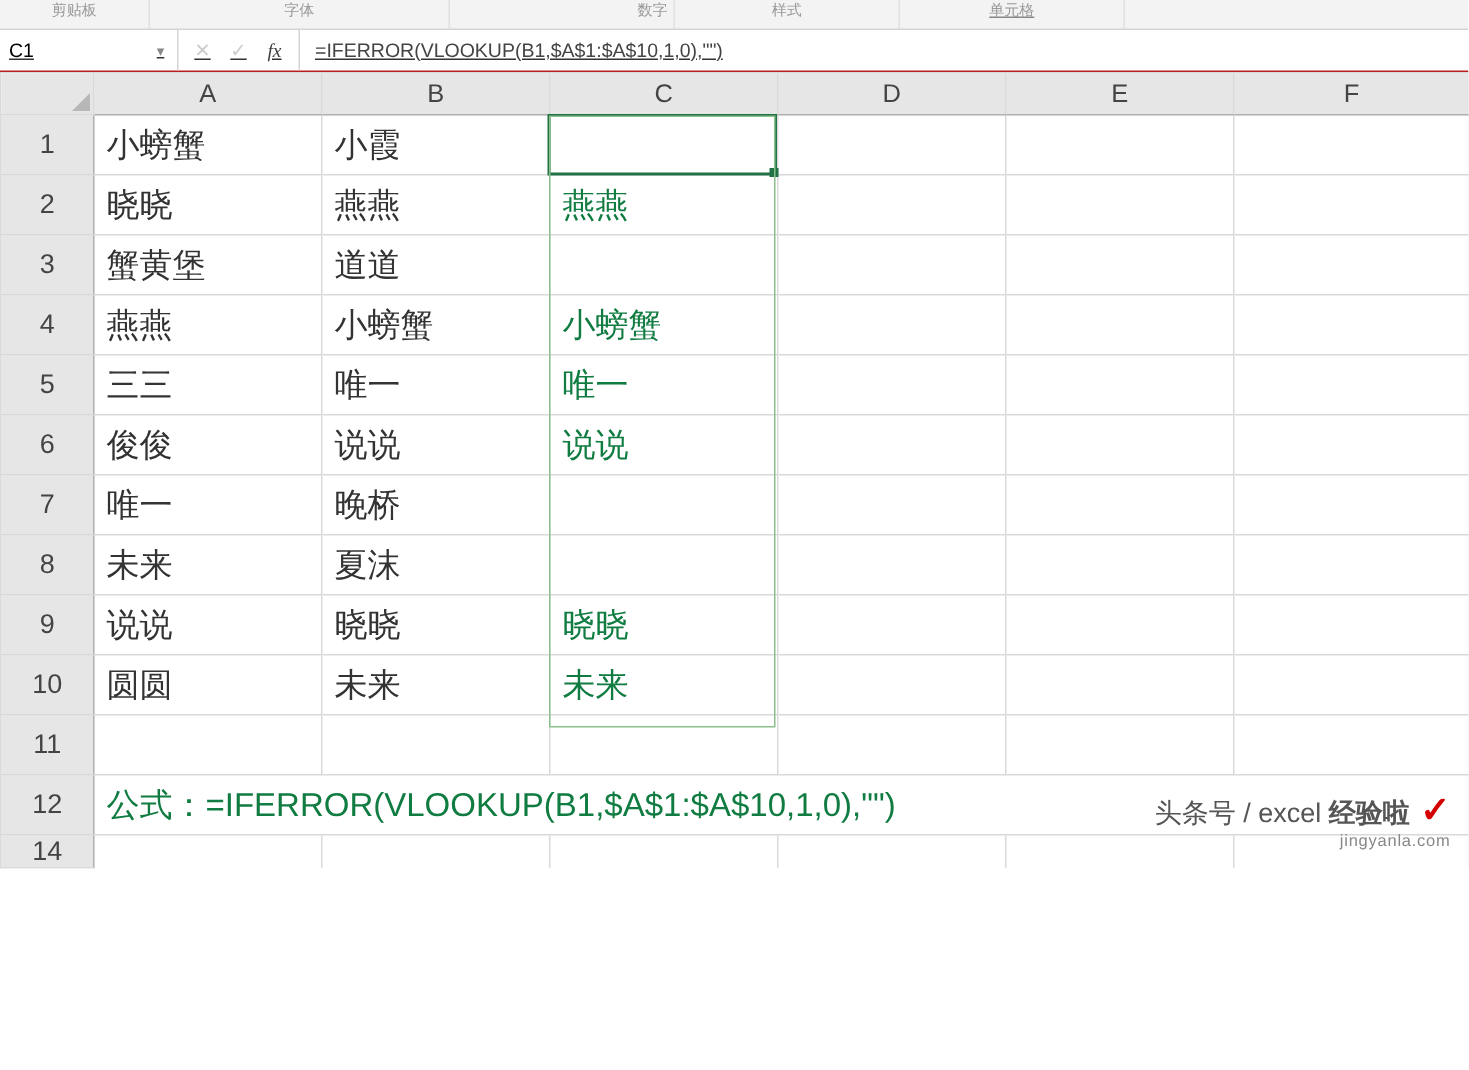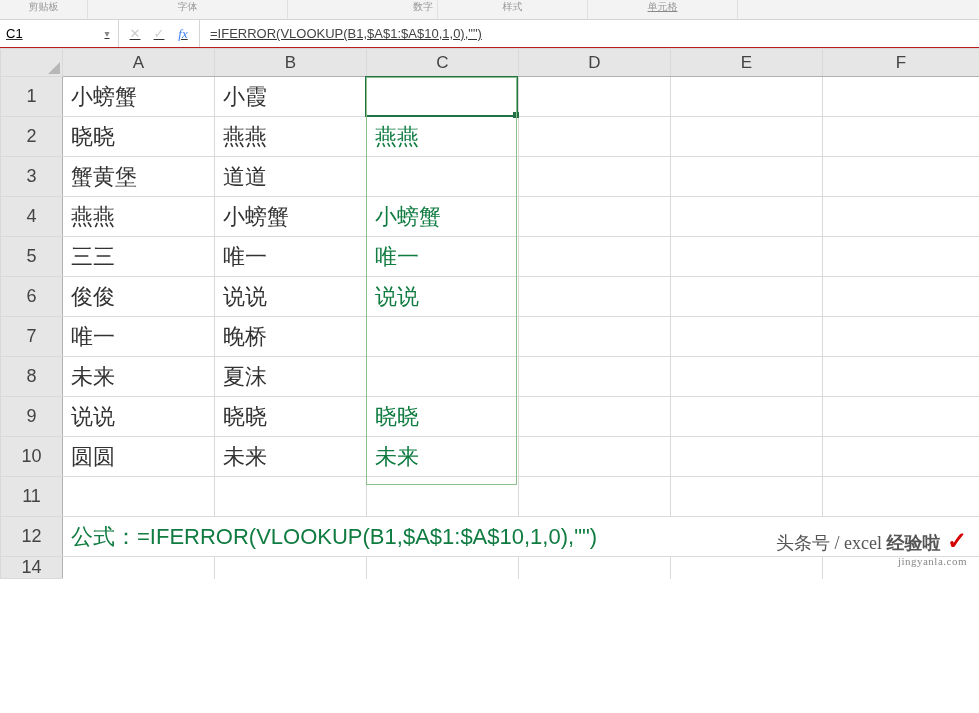--- a/index.html
+++ b/index.html
@@ -73,21 +73,21 @@
       width: 24px;
       height: 22px;
       display: flex;
       align-items: center;
       justify-content: center;
       color: #888;
       cursor: pointer;
       font-size: 13px;
     }
     .fb-btn.disabled { color: #ccc; }
-    .fb-btn.fx { font-style: italic; font-family: "Times New Roman", serif; color: #3b82f6; }
+    .fb-btn.fx { font-style: italic; font-family: "Times New Roman", serif; color: #404040; }
     .formula-input-wrap {
       flex: 1;
       height: 100%;
       border-left: 1px solid #d4d4d4;
       display: flex;
       align-items: center;
       padding-left: 10px;
     }
     .formula-input {
       width: 100%;
@@ -177,32 +177,31 @@
       border: 1px solid #8cbf8c;
       pointer-events: none;
     }
     .watermark {
       position: absolute;
       right: 12px;
       bottom: 12px;
       text-align: right;
       color: #555;
       font-size: 18px;
-      font-family: Liberation Serif, serif;
     }
     .watermark .small { font-size: 11px; color: #888; letter-spacing: 0.5px; }
     .watermark .check { color: #d40000; font-weight: bold; font-size: 24px; margin-left: 2px; }
     .row-13 td.cell, .row-14 td.cell { height: 40px; }
     .row-14 td.cell { height: 20px; border-bottom: none; }
   </style>
 </head>
 <body>
 
 <div class="ribbon-hint">
-  <div class="ribbon-group" style="width:88px;">
+  <div class="ribbon-group" style="width:100px;">
       <span>剪贴板</span>
     </div>
   <div class="ribbon-group" style="width:200px;">
       <span>字体</span>
     </div>
   <div class="ribbon-group" style="width:150px;text-align:right;">
       <span>数字</span>
     </div>
   <div class="ribbon-group" style="width:150px;">
       <span>样式</span>

